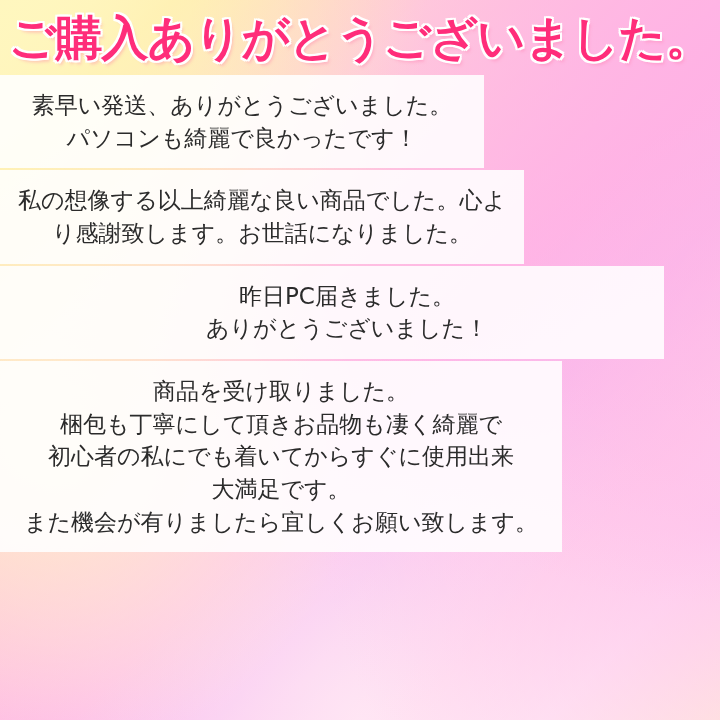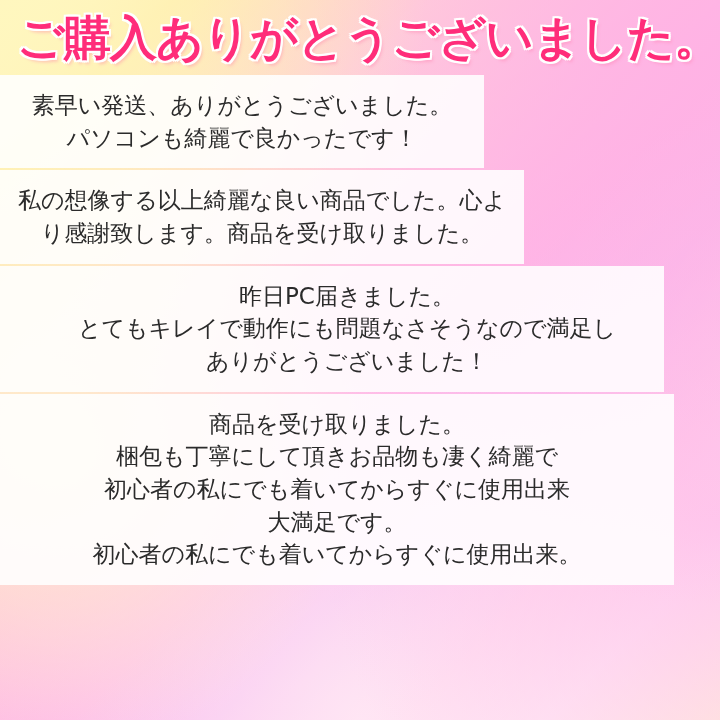--- a/index.html
+++ b/index.html
@@ -38,21 +38,21 @@
       radial-gradient(circle at 0% 0%, rgba(255,247,190,0.95) 0%, rgba(255,247,190,0.0) 42%),
       radial-gradient(circle at 100% 10%, rgba(255,178,228,0.85) 0%, rgba(255,178,228,0.0) 55%),
       radial-gradient(circle at 8% 62%, rgba(255,240,200,0.9) 0%, rgba(255,240,200,0.0) 38%),
       radial-gradient(circle at 100% 72%, rgba(255,196,236,0.85) 0%, rgba(255,196,236,0.0) 45%),
       radial-gradient(circle at 50% 100%, rgba(255,236,246,0.8) 0%, rgba(255,236,246,0.0) 50%);
     pointer-events: none;
   }
   .headline {
     position: relative;
     z-index: 2;
-    text-align: right;
+    text-align: center;
     color: #ff2d7a;
     font-family: "DejaVu Sans", sans-serif;
     font-weight: bold;
     font-size: 47px;
     letter-spacing: -1px;
     line-height: 1.0;
     padding-top: 14px;
     text-shadow:
       2px 0 0 #ffffff,
       -2px 0 0 #ffffff,
@@ -84,49 +84,48 @@
     padding: 14px 18px;
     box-sizing: border-box;
   }
   .review-card .line {
     display: block;
     white-space: nowrap;
   }
   .card-1 { width: 484px; }
   .card-2 { width: 524px; }
   .card-3 { width: 664px; padding-left: 48px; }
-  .card-4 { width: 674px; }
+  .card-4 { width: 562px; }
 </style>
 </head>
 <body>
 
 <div id="page">
 
   <div class="headline">ご購入ありがとうございました。</div>
 
   <div class="reviews">
 
     <div class="review-card card-1">
       <span class="line">素早い発送、ありがとうございました。</span>
       <span class="line">パソコンも綺麗で良かったです！</span>
     </div>
 
     <div class="review-card card-2">
       <span class="line">私の想像する以上綺麗な良い商品でした。心よ</span>
-      <span class="line">り感謝致します。商品を受け取りました。</span>
+      <span class="line">り感謝致します。お世話になりました。</span>
     </div>
 
     <div class="review-card card-3">
       <span class="line">昨日PC届きました。</span>
-      <span class="line">とてもキレイで動作にも問題なさそうなので満足し</span>
       <span class="line">ありがとうございました！</span>
     </div>
 
     <div class="review-card card-4">
       <span class="line">商品を受け取りました。</span>
       <span class="line">梱包も丁寧にして頂きお品物も凄く綺麗で</span>
       <span class="line">初心者の私にでも着いてからすぐに使用出来</span>
       <span class="line">大満足です。</span>
-      <span class="line">初心者の私にでも着いてからすぐに使用出来。</span>
+      <span class="line">また機会が有りましたら宜しくお願い致します。</span>
     </div>
 
   </div>
 </div>
 
 </body></html>

